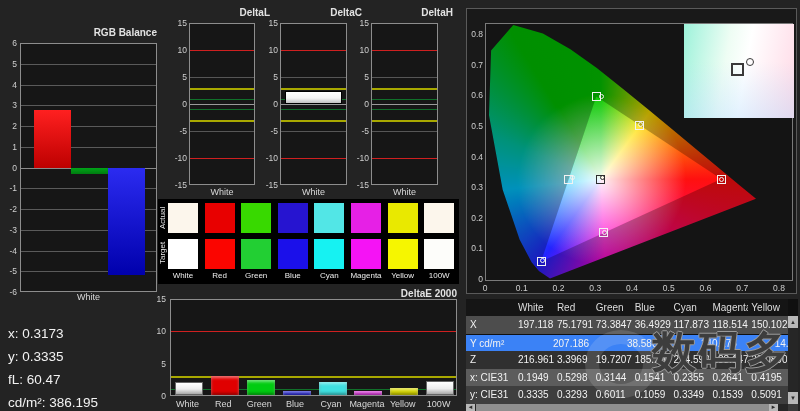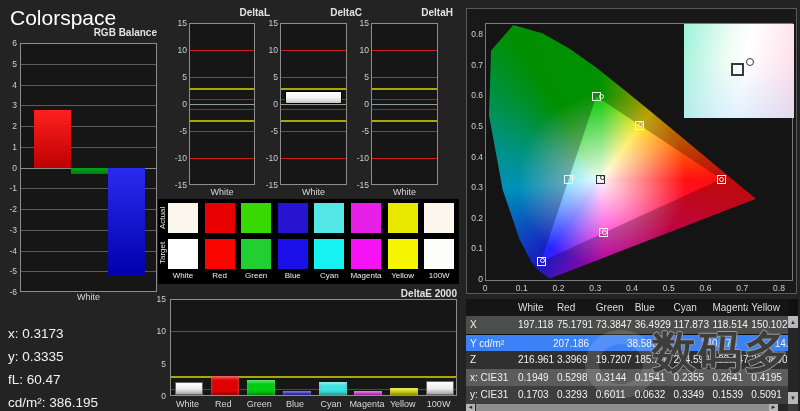--- a/index.html
+++ b/index.html
@@ -50,21 +50,20 @@
          color:#3d3d3d;z-index:41;pointer-events:none;
          text-shadow:-1px 0 #9a9a9a,1px 0 #9a9a9a,0 -1px #9a9a9a,0 1px #9a9a9a;}
   .wm-site{position:absolute;left:648px;top:364px;font-size:25px;font-weight:bold;color:#909090;z-index:41;
          pointer-events:none;text-shadow:-1px 0 #242424,1px 0 #242424,0 -1px #242424,0 1px #242424;}
 </style>
 </head>
 <body>
 
 <div id="screen">
 
-  <div class="app-title">Colorspace</div>
 
   <div class="chart-title" style="left:20px;top:27px;width:137px;">RGB Balance</div>
   <div id="rgb-plot" class="plot" style="left:20px;top:43px;width:137px;height:249px;">
       <div style="position: absolute; left: 0px; right: 0px; top: 19.75px; height: 1px; background: rgb(90, 90, 90);"></div>
       <div style="position: absolute; left: 0px; right: 0px; top: 40.5px; height: 1px; background: rgb(90, 90, 90);"></div>
       <div style="position: absolute; left: 0px; right: 0px; top: 61.25px; height: 1px; background: rgb(90, 90, 90);"></div>
       <div style="position: absolute; left: 0px; right: 0px; top: 82px; height: 1px; background: rgb(90, 90, 90);"></div>
       <div style="position: absolute; left: 0px; right: 0px; top: 102.75px; height: 1px; background: rgb(90, 90, 90);"></div>
       <div style="position: absolute; left: 0px; right: 0px; top: 123.5px; height: 1px; background: rgb(138, 138, 138);"></div>
       <div style="position: absolute; left: 0px; right: 0px; top: 144.25px; height: 1px; background: rgb(90, 90, 90);"></div>
@@ -223,24 +222,24 @@
         <div class="tcell">0.1949</div>
         <div class="tcell">0.5298</div>
         <div class="tcell">0.3144</div>
         <div class="tcell">0.1541</div>
         <div class="tcell">0.2355</div>
         <div class="tcell">0.2641</div>
         <div class="tcell">0.4195</div>
       </div>
       <div class="trow" style="top: 87.4px; height: 17.6px; background: rgb(62, 62, 62);">
         <div class="tcell-label">y: CIE31</div>
-        <div class="tcell">0.1703</div>
+        <div class="tcell">0.3335</div>
         <div class="tcell">0.3293</div>
         <div class="tcell">0.6011</div>
-        <div class="tcell">0.0632</div>
+        <div class="tcell">0.1059</div>
         <div class="tcell">0.3349</div>
         <div class="tcell">0.1539</div>
         <div class="tcell">0.5091</div>
       </div>
     </div>
 
   <div class="wm-logo"></div>
   <div class="wm-cn">数码多</div>
 
 <div class="tick" style="left: 2px; top: 38px; width: 15px;">6</div>

